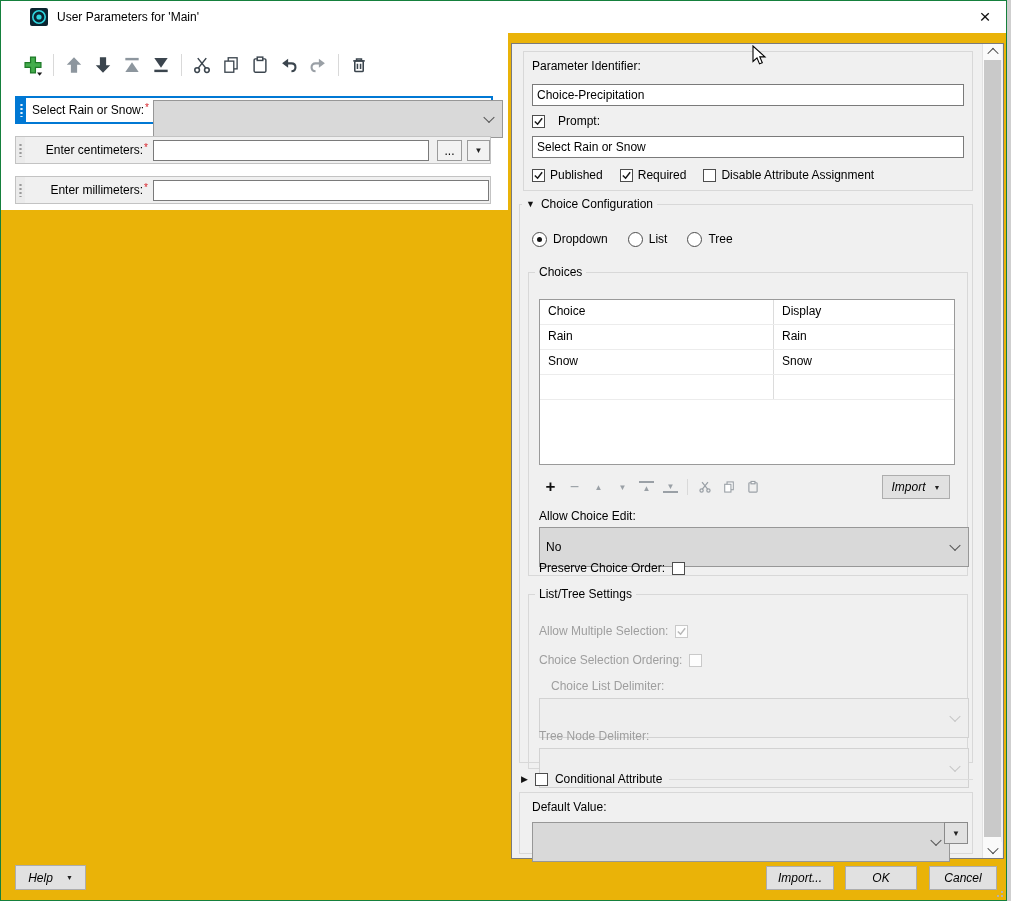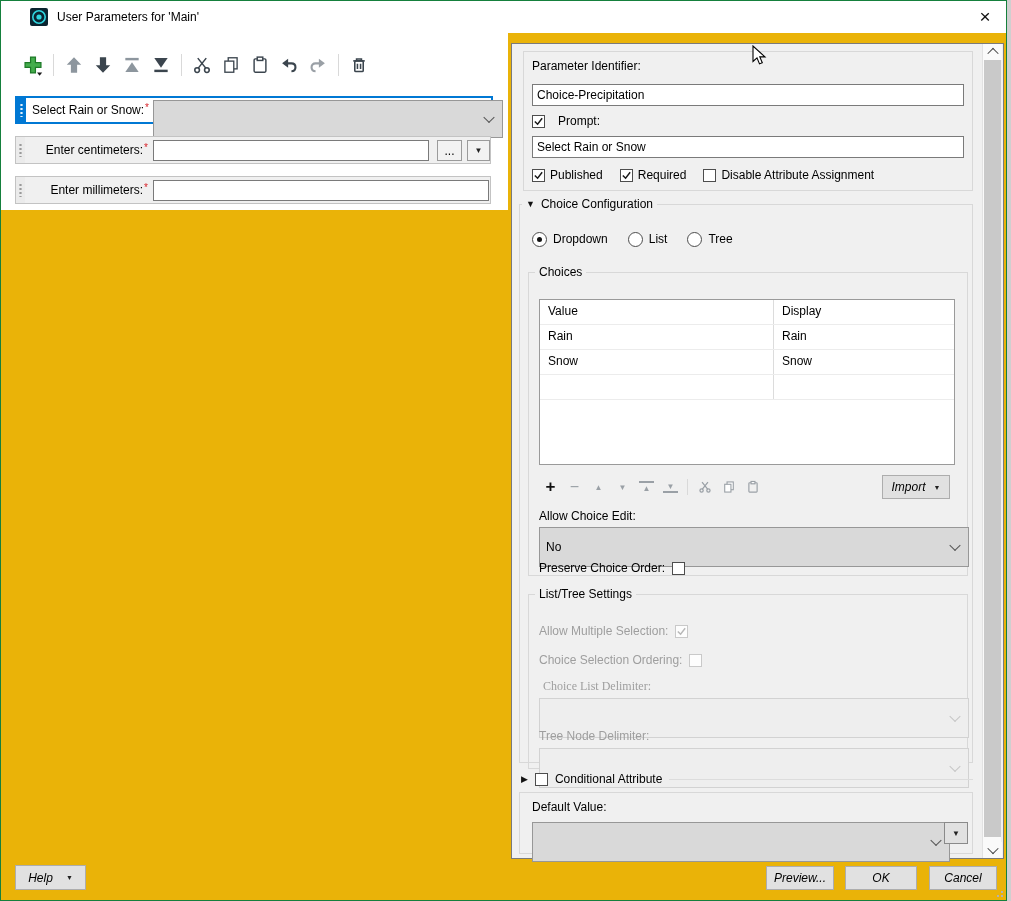--- a/index.html
+++ b/index.html
@@ -254,21 +254,21 @@
         <span class="nowrap" style="margin-right:14px;">List</span>
         <span class="radio"></span>
         <span class="nowrap">Tree</span>
       </div>
 
       <fieldset style="left:8px;top:54px;width:440px;height:311px;">
         <legend>Choices</legend>
 
         <div class="abs ctable" style="left:10px;top:20px;width:416px;height:166px;overflow:hidden;">
           <div class="trow">
-            <span class="tcell nowrap">Value</span>
+            <span class="tcell nowrap">Choice</span>
             <span class="tcell c2 nowrap">Display</span>
           </div>
           <div class="trow">
             <span class="tcell nowrap">Rain</span>
             <span class="tcell c2 nowrap">Rain</span>
           </div>
           <div class="trow">
             <span class="tcell nowrap">Snow</span>
             <span class="tcell c2 nowrap">Snow</span>
           </div>
@@ -336,21 +336,21 @@
           <span class="cb dis">
             <svg width="11" height="11" viewBox="0 0 12 12">
                 <path d="M2 6l3 3 5-6.5" stroke="#b8b8b8" stroke-width="1.6" fill="none"></path>
               </svg>
           </span>
         </div>
         <div class="abs flexrow gray" style="left:10px;top:51px;height:16px;gap:7px;">
           <span class="nowrap">Choice Selection Ordering:</span>
           <span class="cb dis"></span>
         </div>
-        <div class="abs nowrap gray" style="left:14px;top:78px;font-family:Liberation Serif, serif;">Choice List Delimiter:</div>
+        <div class="abs nowrap gray" style="left:22px;top:78px;">Choice List Delimiter:</div>
         <div class="combo disabled" style="left:10px;top:97px;width:416px;height:22px;">
           <span class="chev dis"></span>
         </div>
         <div class="abs nowrap gray" style="left:10px;top:128px;">Tree Node Delimiter:</div>
         <div class="combo disabled" style="left:10px;top:147px;width:416px;height:22px;">
           <span class="chev dis"></span>
         </div>
       </fieldset>
     </fieldset>
 
@@ -384,21 +384,21 @@
 
   <svg class="abs" style="left:751px;top:44px" width="15" height="22" viewBox="0 0 15 22">
     <path d="M1 1v15.5l4-3.6 2.5 6 2.8-1.2-2.5-5.8h5.2z" fill="#fff" stroke="#000" stroke-width="1.1"></path>
   </svg>
 
   <div class="abs btn" style="left:14px;top:864px;width:71px;height:25px;gap:13px;">
     <span>Help</span>
     <span style="font-size:7px;color:#222;">▼</span>
   </div>
   <div class="abs btn" style="left:765px;top:865px;width:68px;height:24px;">
-    <span>Preview...</span>
+    <span>Import...</span>
   </div>
   <div class="abs btn" style="left:844px;top:865px;width:72px;height:24px;">
     <span>OK</span>
   </div>
   <div class="abs btn" style="left:928px;top:865px;width:68px;height:24px;">
     <span>Cancel</span>
   </div>
   <div class="abs grip">
     <i style="right:0;bottom:0;"></i>
       <i style="right:4px;bottom:0;"></i>

